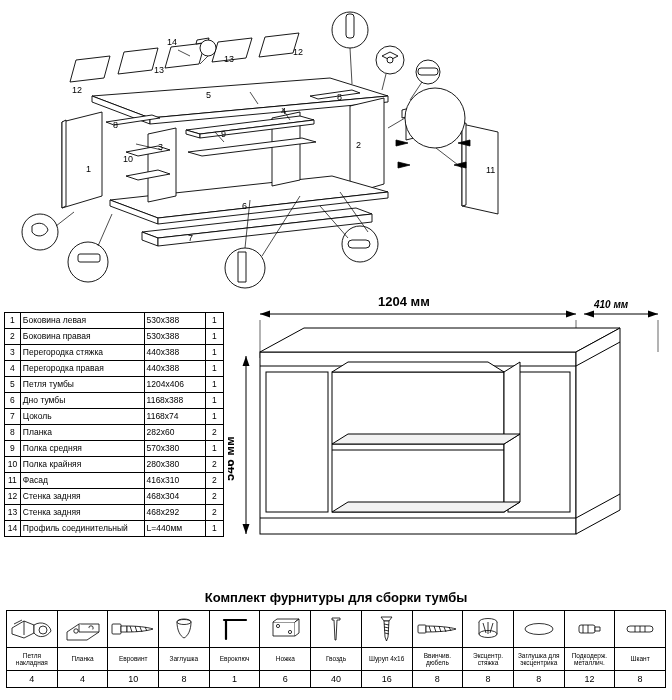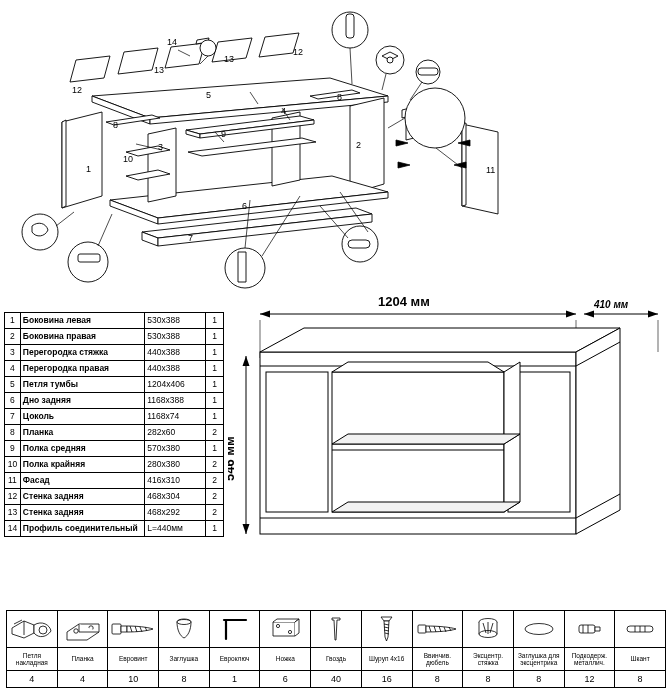--- a/index.html
+++ b/index.html
@@ -24,21 +24,21 @@
     font-size:8.5px;
   }
   .parts-table td{
     border:1px solid #000;
     padding:1px 2px;
     height:13px;
     line-height:11px;
     white-space:nowrap;
   }
   .parts-table td.num{width:11px;text-align:center;}
-  .parts-table td.name{width:120px;text-align:left;font-weight:bold;}
+  .parts-table td.name{width:120px;text-align:left;}
   .parts-table td.size{width:58px;text-align:left;}
   .parts-table td.qty{width:14px;text-align:center;}
 
   
   .dimdraw{position:absolute;left:228px;top:286px;width:444px;height:270px;}
 
   
   .kit-title{
     position:absolute;left:0;top:590px;width:672px;
     text-align:center;font-size:13px;font-weight:bold;
@@ -212,21 +212,21 @@
         <td class="qty">1</td>
       </tr>
       <tr>
         <td class="num">5</td>
         <td class="name">Петля тумбы</td>
         <td class="size">1204х406</td>
         <td class="qty">1</td>
       </tr>
       <tr>
         <td class="num">6</td>
-        <td class="name">Дно задняя</td>
+        <td class="name">Дно тумбы</td>
         <td class="size">1168х388</td>
         <td class="qty">1</td>
       </tr>
       <tr>
         <td class="num">7</td>
         <td class="name">Цоколь</td>
         <td class="size">1168х74</td>
         <td class="qty">1</td>
       </tr>
       <tr>
@@ -323,20 +323,21 @@
         <polygon points="104,226 120,216 292,216 276,226" fill="#f2f2f2"></polygon>
       </g>
       <g font-family="Liberation Sans, sans-serif" font-weight="bold" font-size="13" fill="#000">
         <text x="150" y="20" id="dim-w">1204 мм</text>
         <text x="366" y="22" font-size="10" font-style="italic" id="dim-d">410 мм</text>
         <text x="6" y="195" transform="rotate(-90 6,195)" id="dim-h">546 мм</text>
       </g>
     </svg>
   </div>
 
+  <div class="kit-title">Комплект фурнитуры для сборки тумбы</div>
 
   <table class="kit">
     <tbody>
         <tr class="icons">
       <td>
         <svg class="ic" width="44" height="30" viewBox="0 0 44 30">
           <g stroke="#000" fill="#fff" stroke-width="0.8">
             <path d="M2,14 l12,-7 l10,4 l0,8 l-10,5 l-12,-4 z"></path>
             <path d="M14,7 l0,14"></path>
             <path d="M24,11 c8,-5 16,0 17,6 c-4,6 -12,8 -17,2 z"></path>

